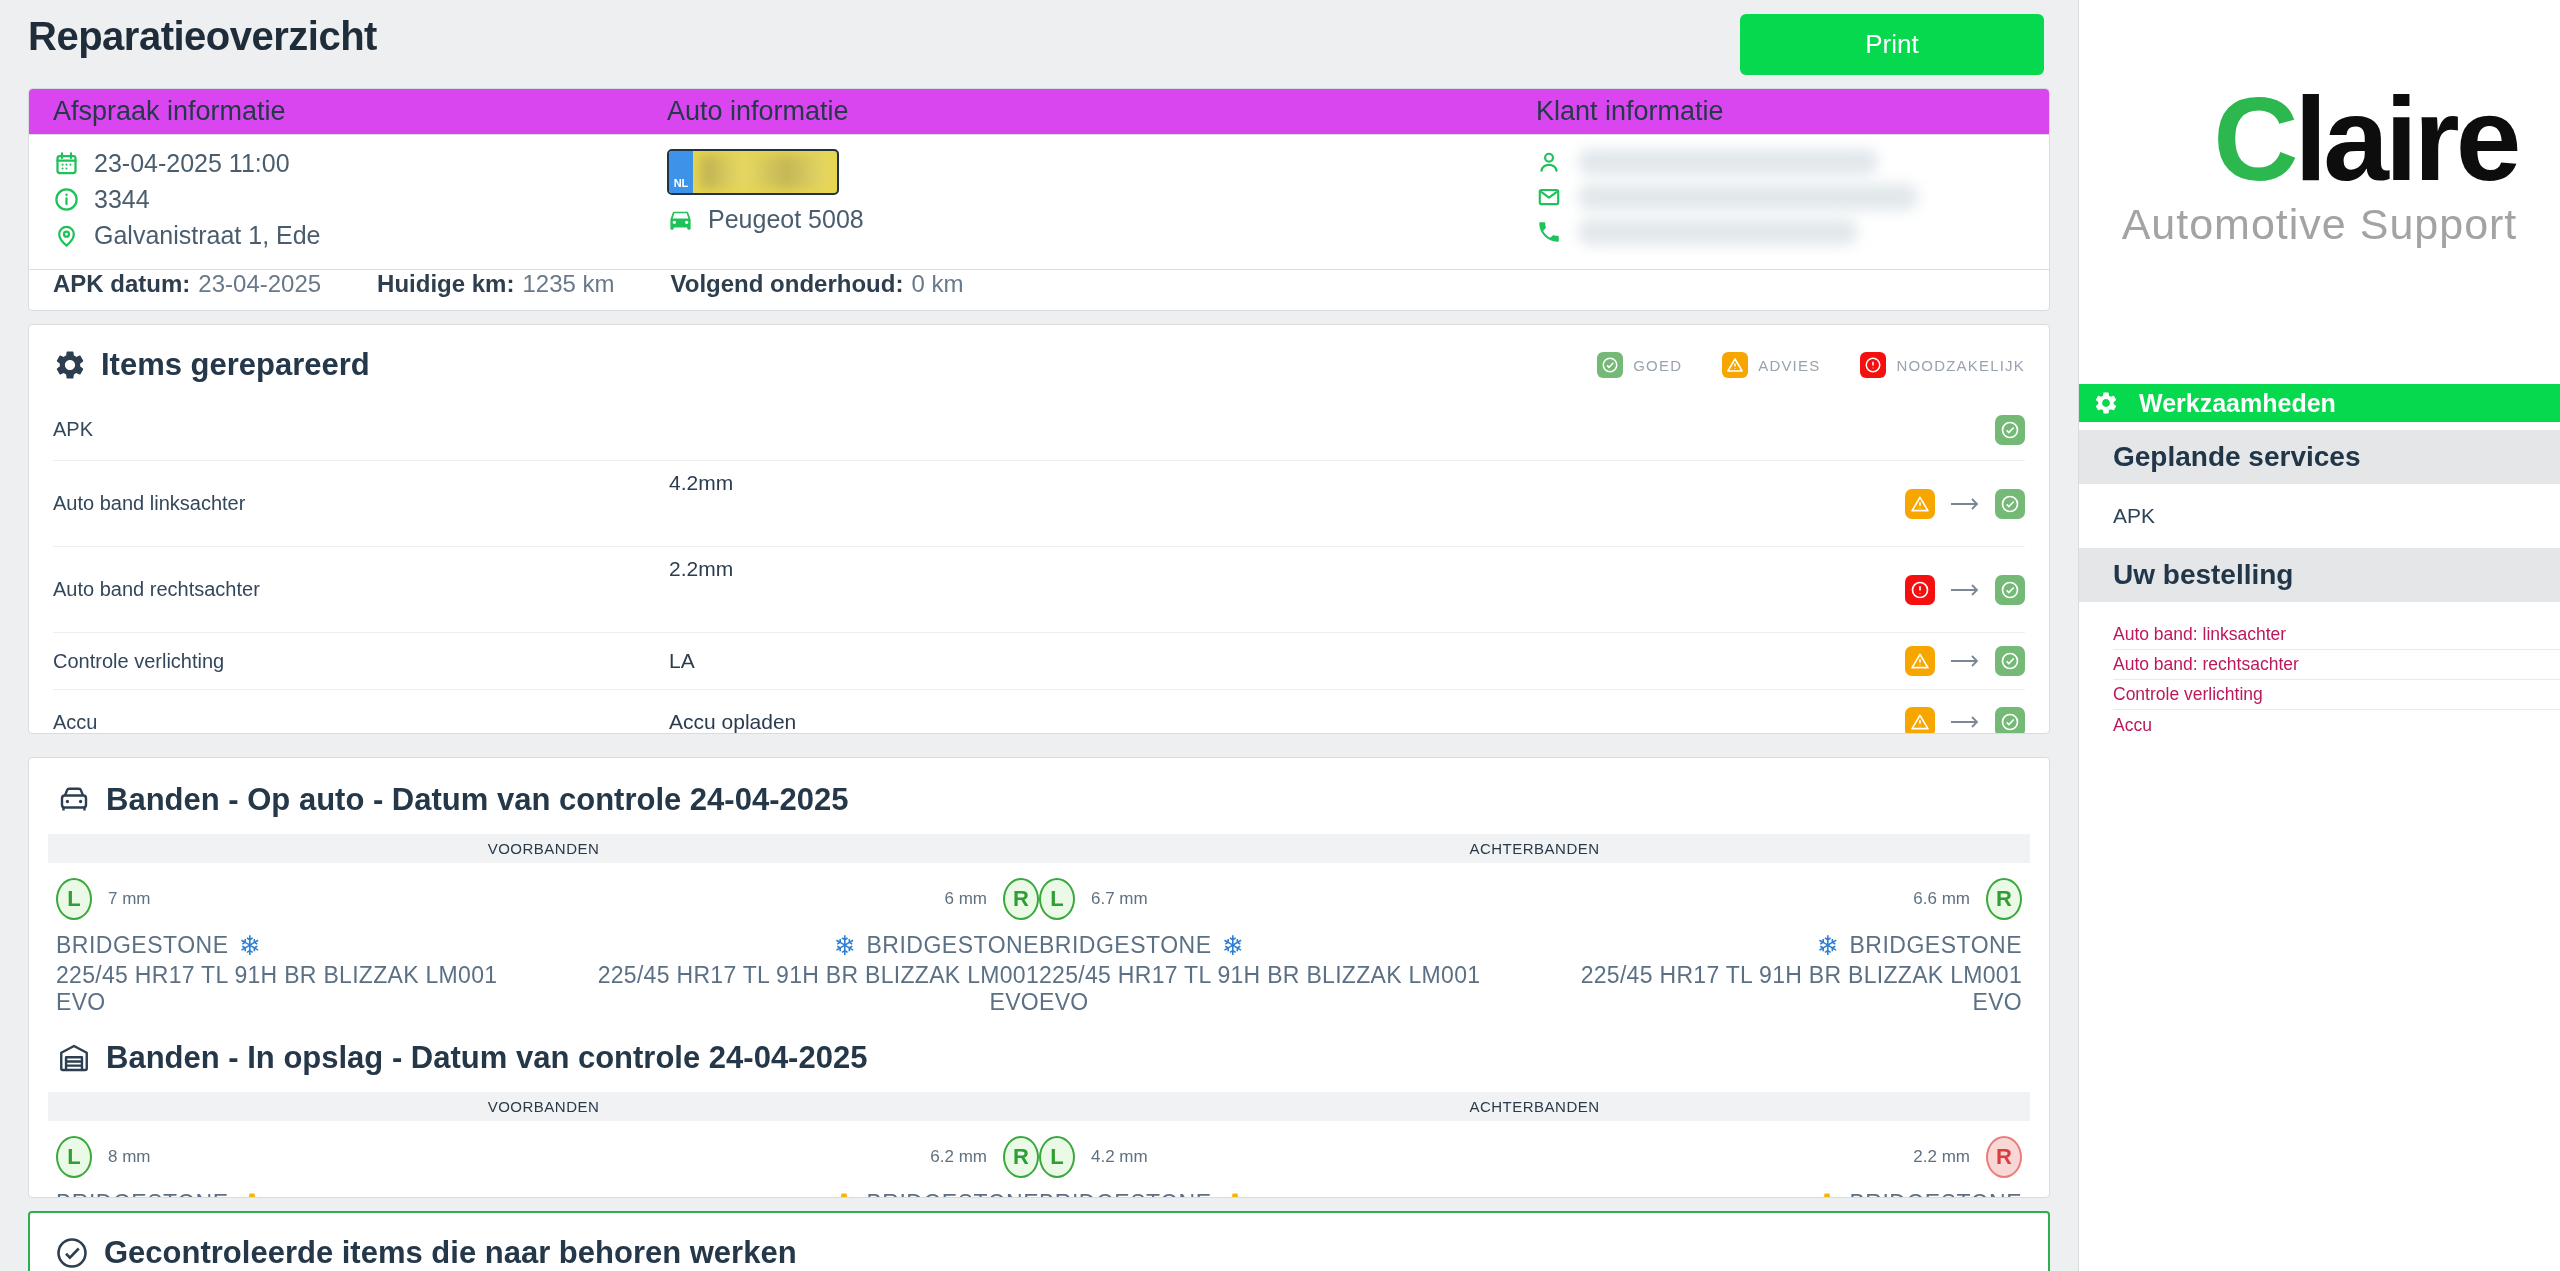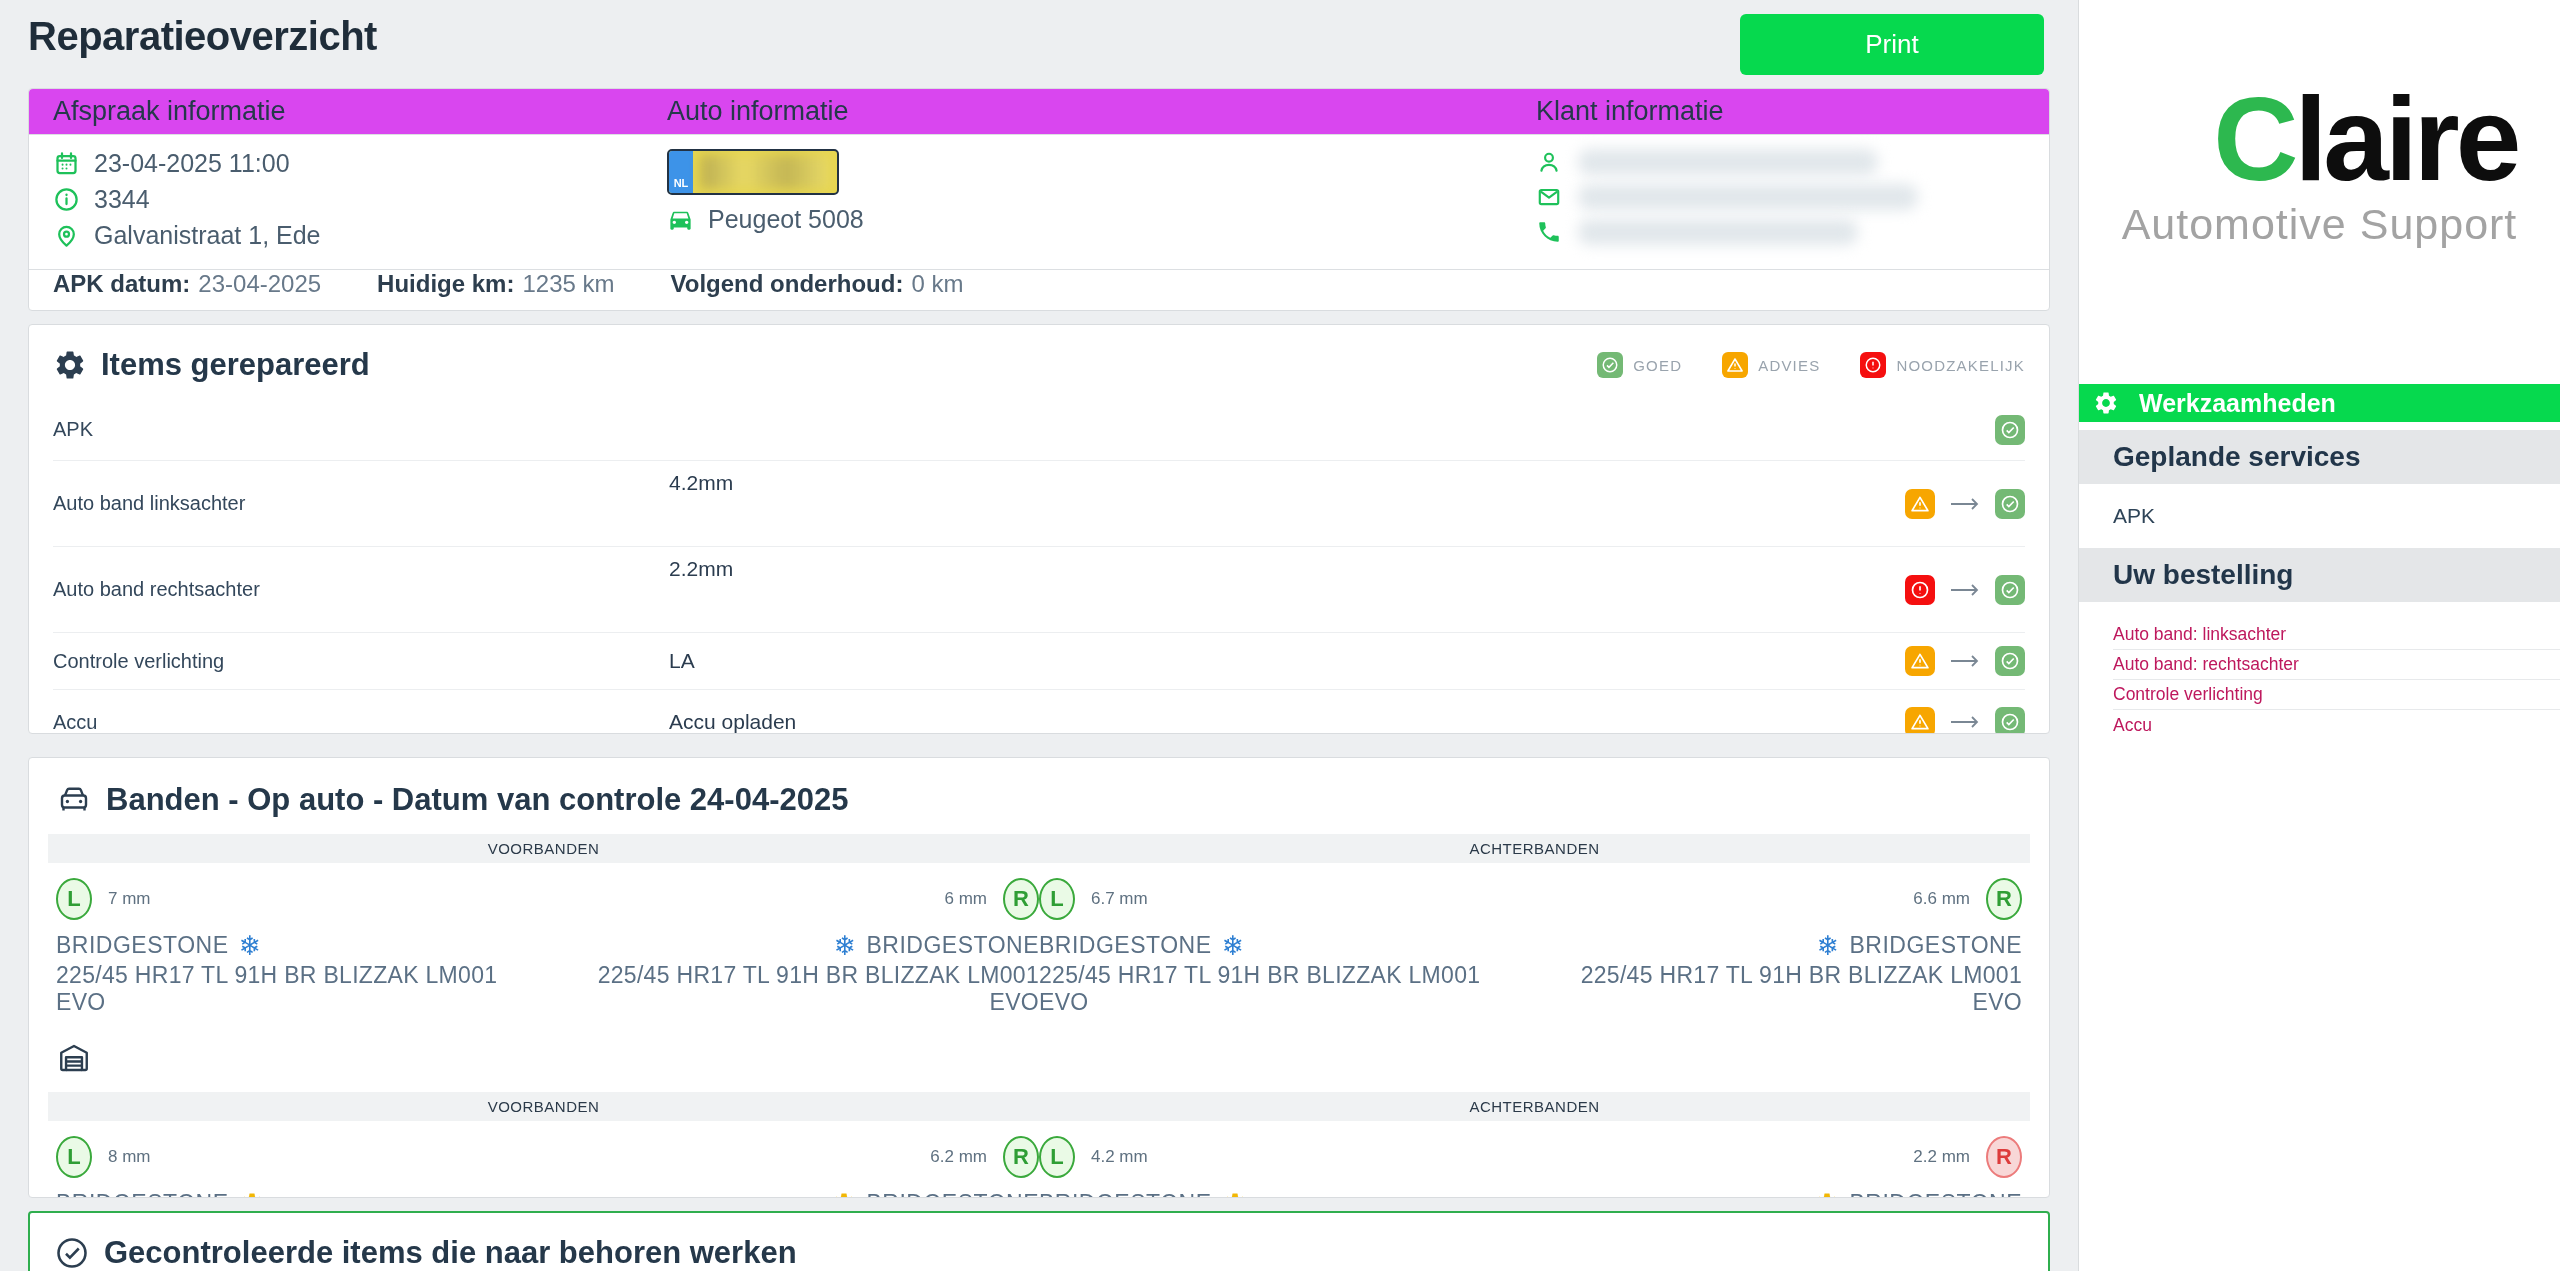--- a/index.html
+++ b/index.html
@@ -413,20 +413,21 @@
       </div>
     </div>
 
     <div class="tire-title" style="padding-top:18px;">
       <span>
           <svg width="36" height="36" viewBox="0 0 24 24" fill="none" stroke="#2c3e50" stroke-width="1.6" stroke-linejoin="round">
             <path d="M3.5 8.5L12 4l8.5 4.5V19a1 1 0 0 1-1 1h-2.2v-8.5H6.7V20H4.5a1 1 0 0 1-1-1z"></path>
             <path d="M6.7 20h10.6M6.7 14.3h10.6M6.7 17.1h10.6"></path>
           </svg>
         </span>
+      <span>Banden - In opslag - Datum van controle 24-04-2025</span>
     </div>
     <div class="tire-bar">
       <span>VOORBANDEN</span>
       <span>ACHTERBANDEN</span>
     </div>
     <div class="tire-grid">
       <div class="wheel">
         <div class="wheel-top">
           <span class="tire-pos">L</span>
           <span class="tire-depth">8 mm</span>

